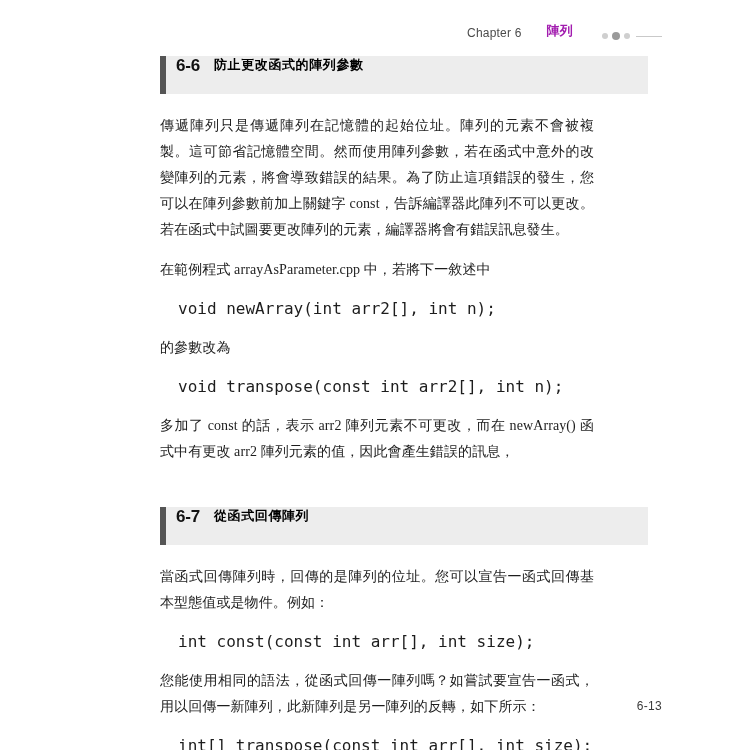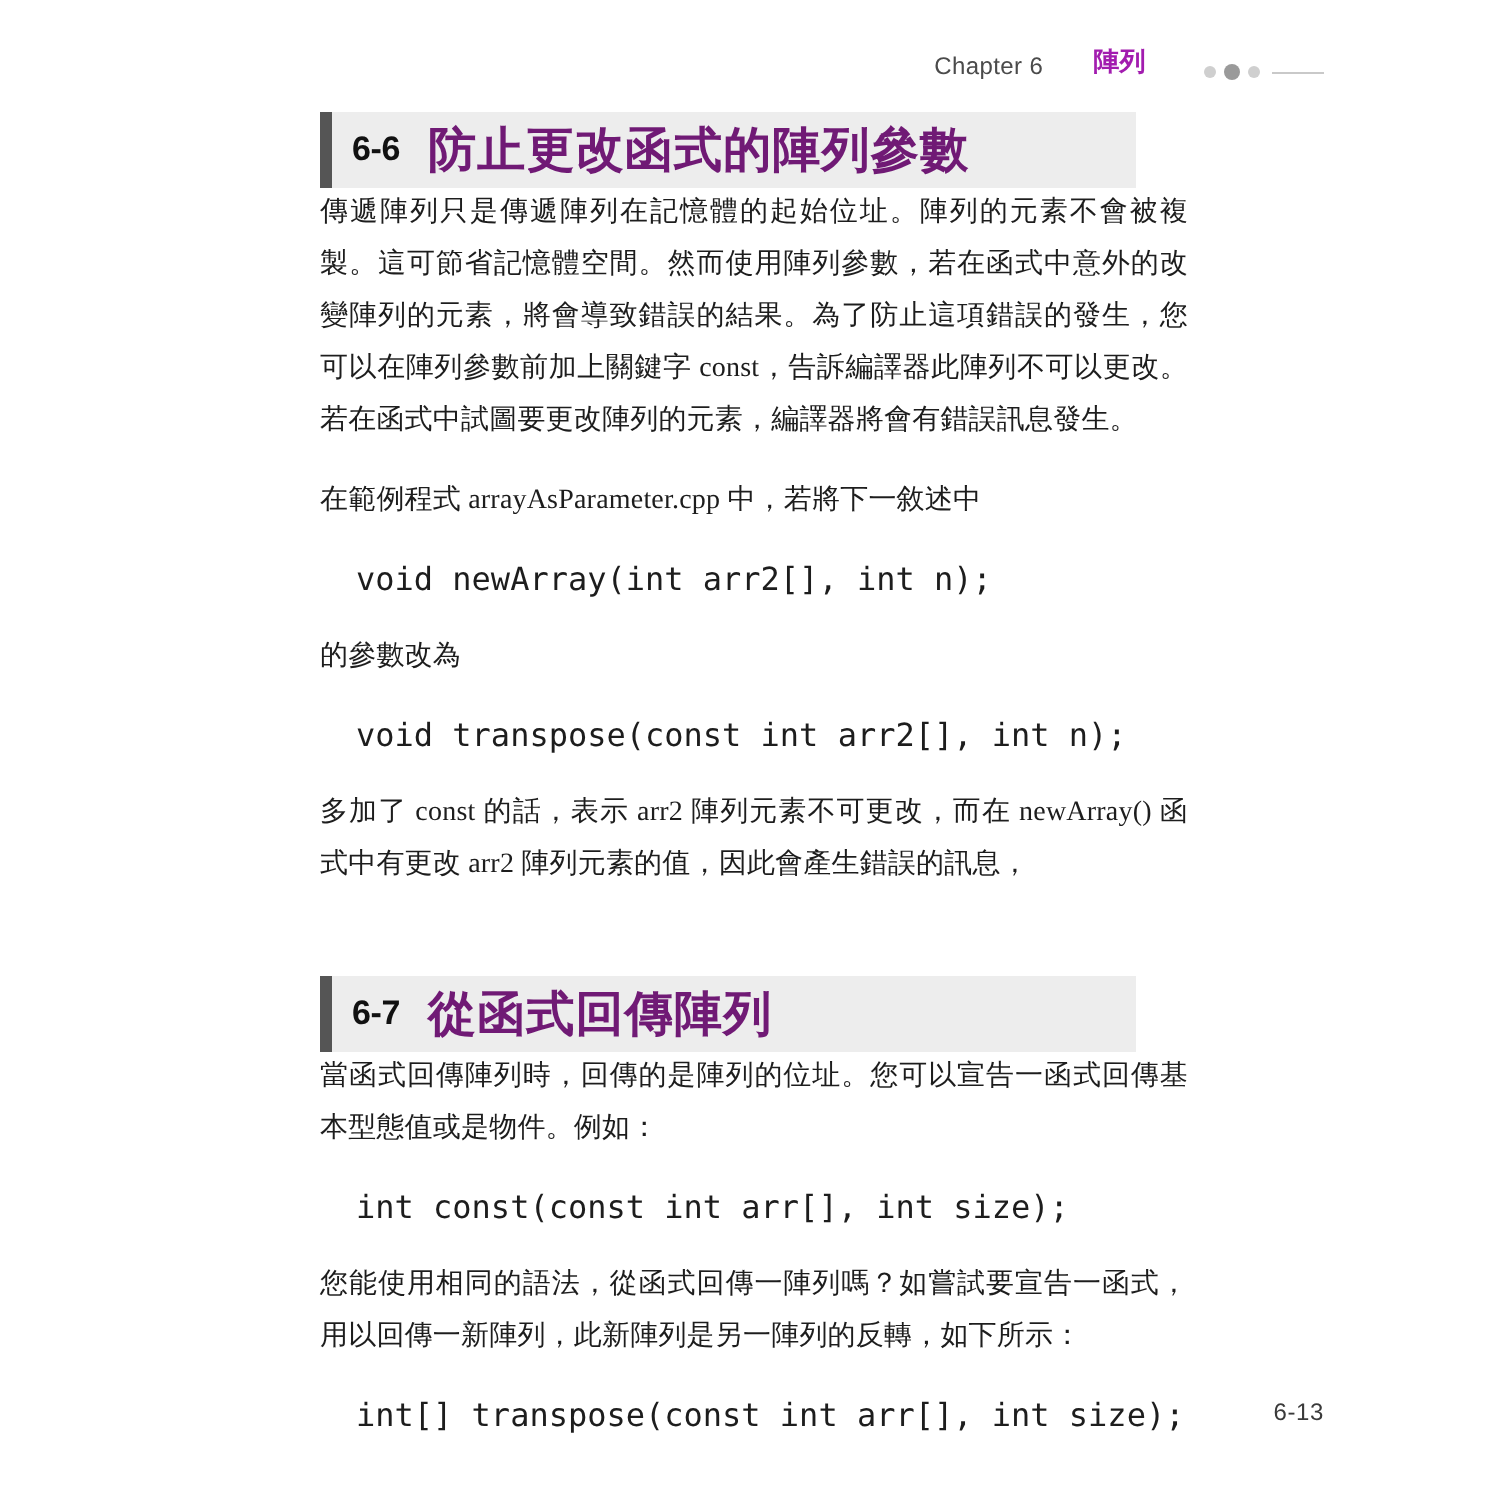--- a/index.html
+++ b/index.html
@@ -76,44 +76,45 @@
     position: absolute;
     left: 160px;
     top: 56px;
     width: 434px;
   }
 
   
   .section-head {
     background: #ededed;
     display: flex;
-    align-items: center;
+    align-items: flex-start;
     height: 38px;
-    width: 408px;
+    margin-bottom: 19px;
+    width: 488px;
     box-sizing: border-box;
   }
   .section-head .bar {
     width: 6px;
     height: 38px;
     background: #555555;
     flex: 0 0 auto;
   }
   .section-head .num {
     font-family: "Liberation Sans", sans-serif;
     font-weight: bold;
     font-size: 17px;
     color: #111;
     margin-left: 10px;
     letter-spacing: -0.2px;
   }
   .section-head .title {
     font-family: "Liberation Sans", sans-serif;
     font-weight: bold;
-    font-size: 24px;
-    color: #701a75;
+    font-size: 13px;
+    color: #000000;
     margin-left: 14px;
     letter-spacing: 0.6px;
   }
 
   
   p.para {
     margin: 0 0 14px 0;
     font-size: 14px;
     line-height: 26px;
     text-align: justify;

